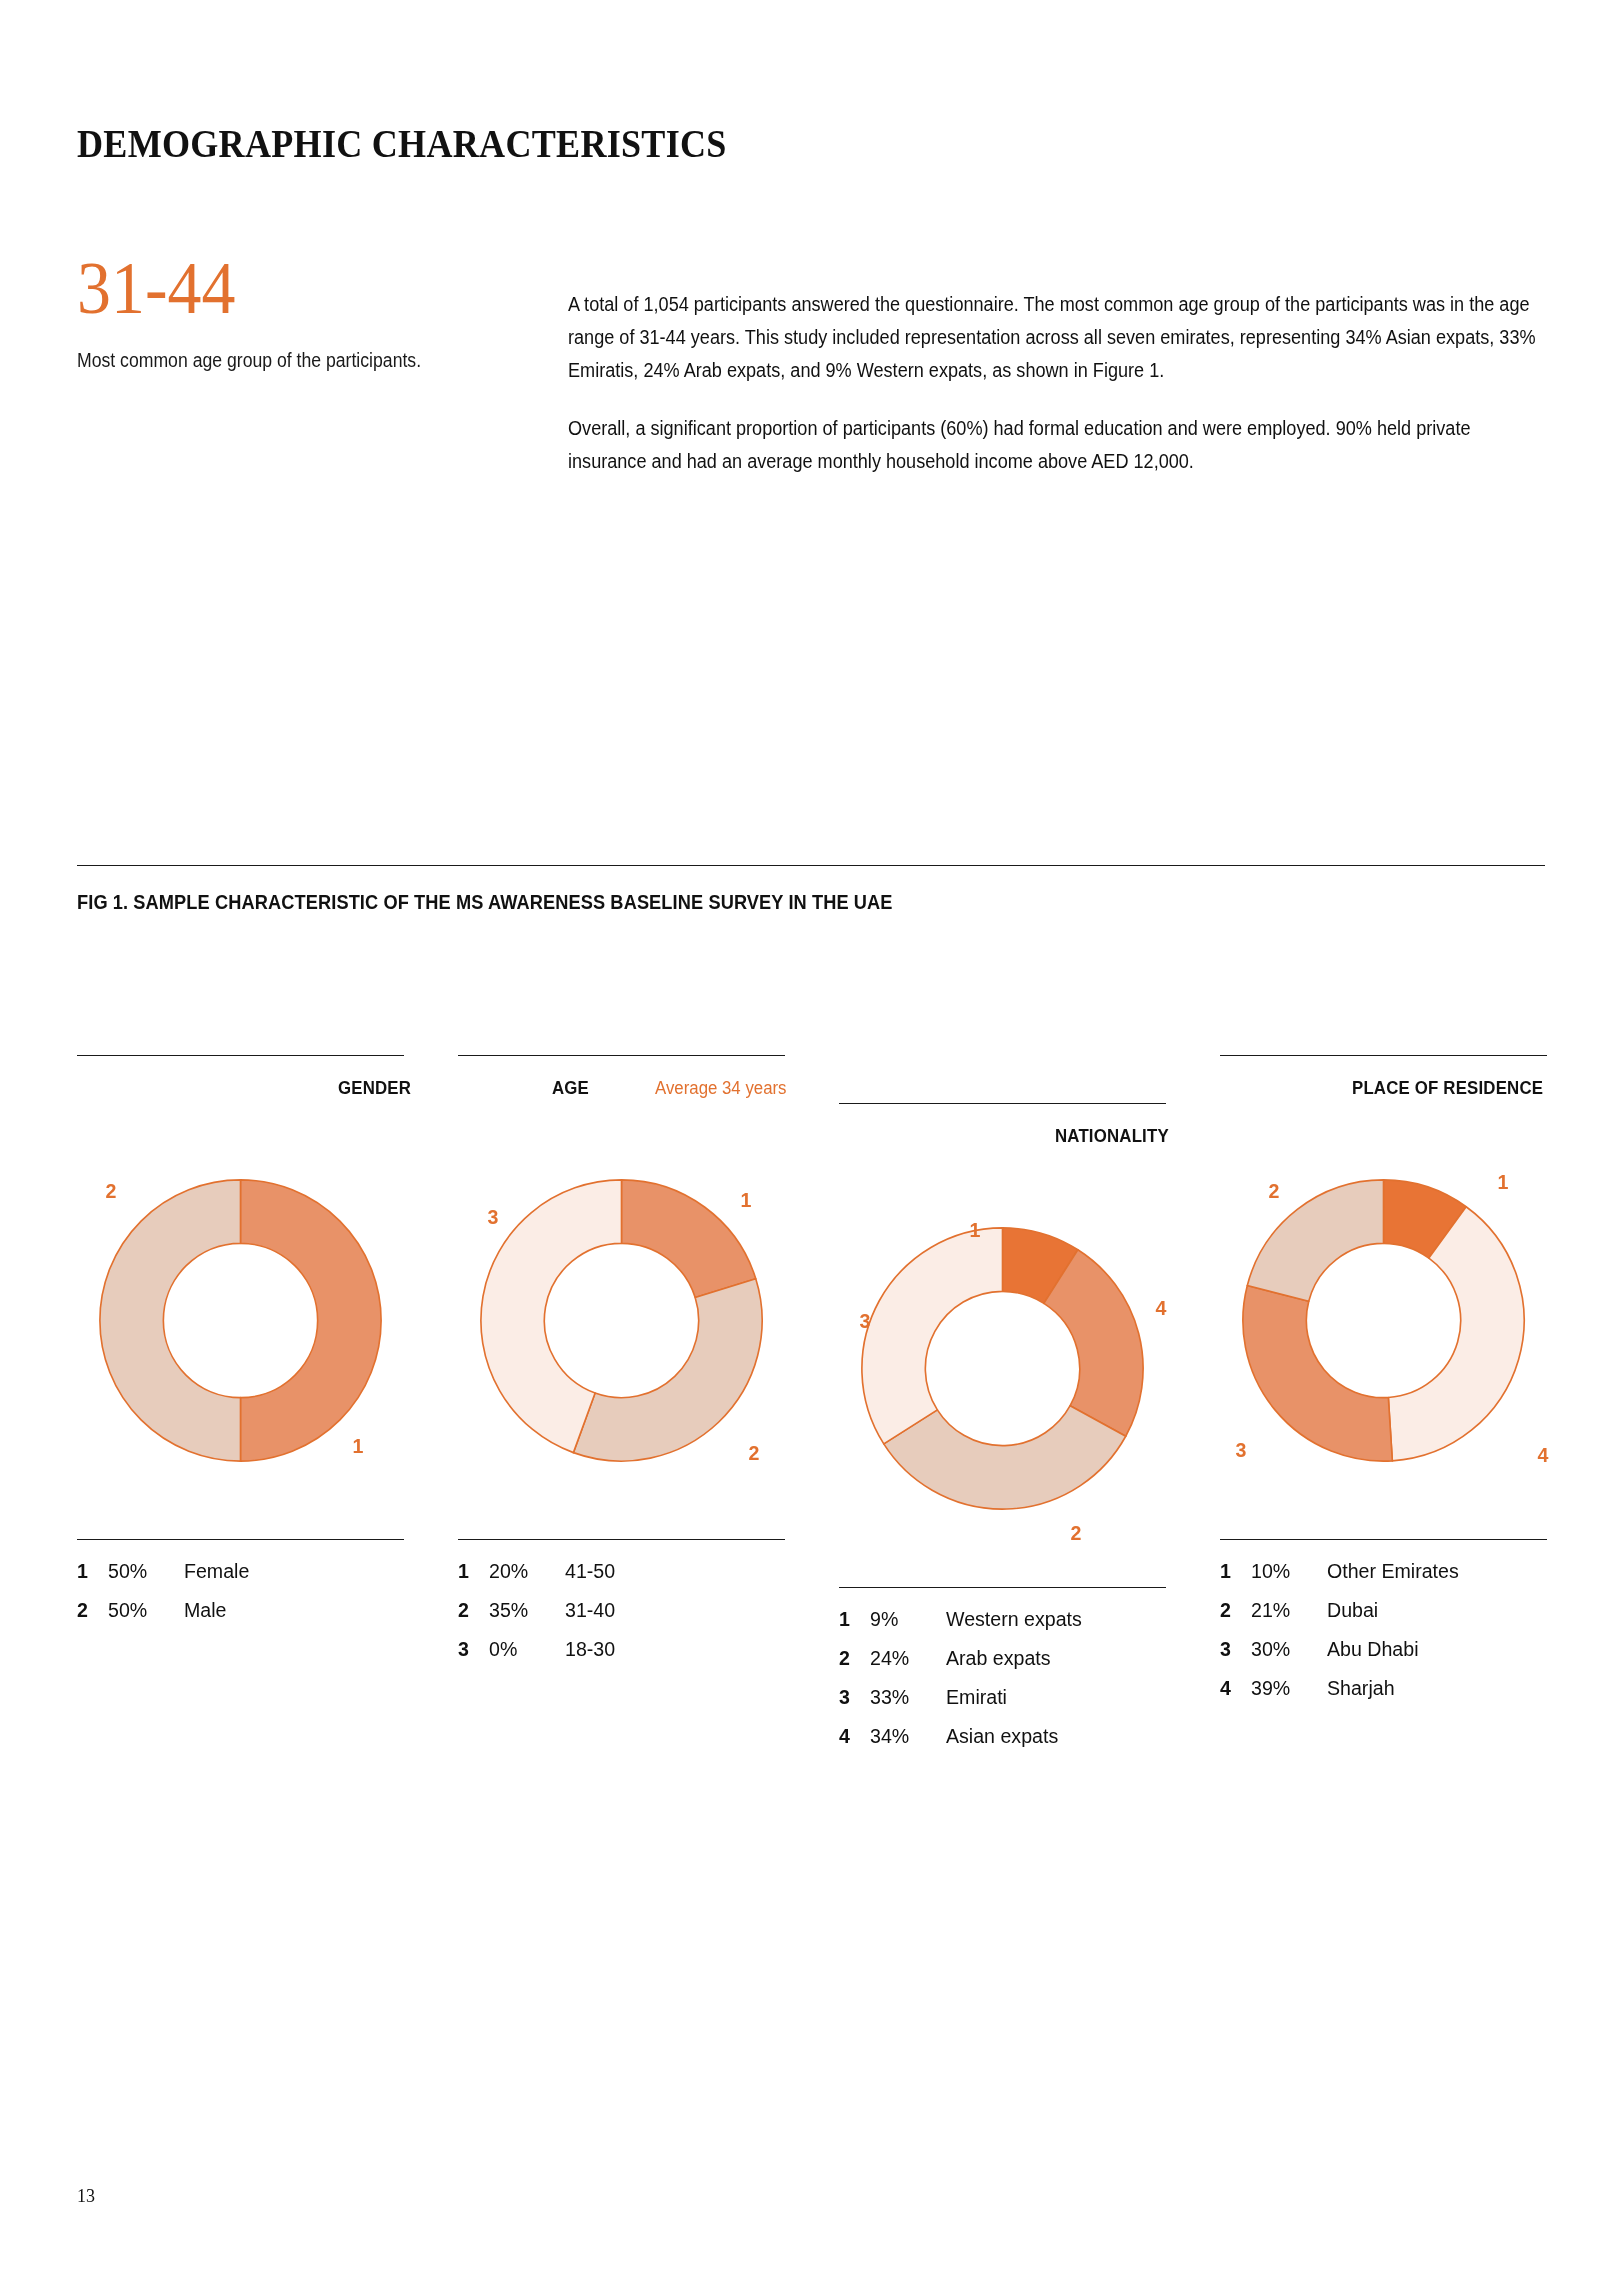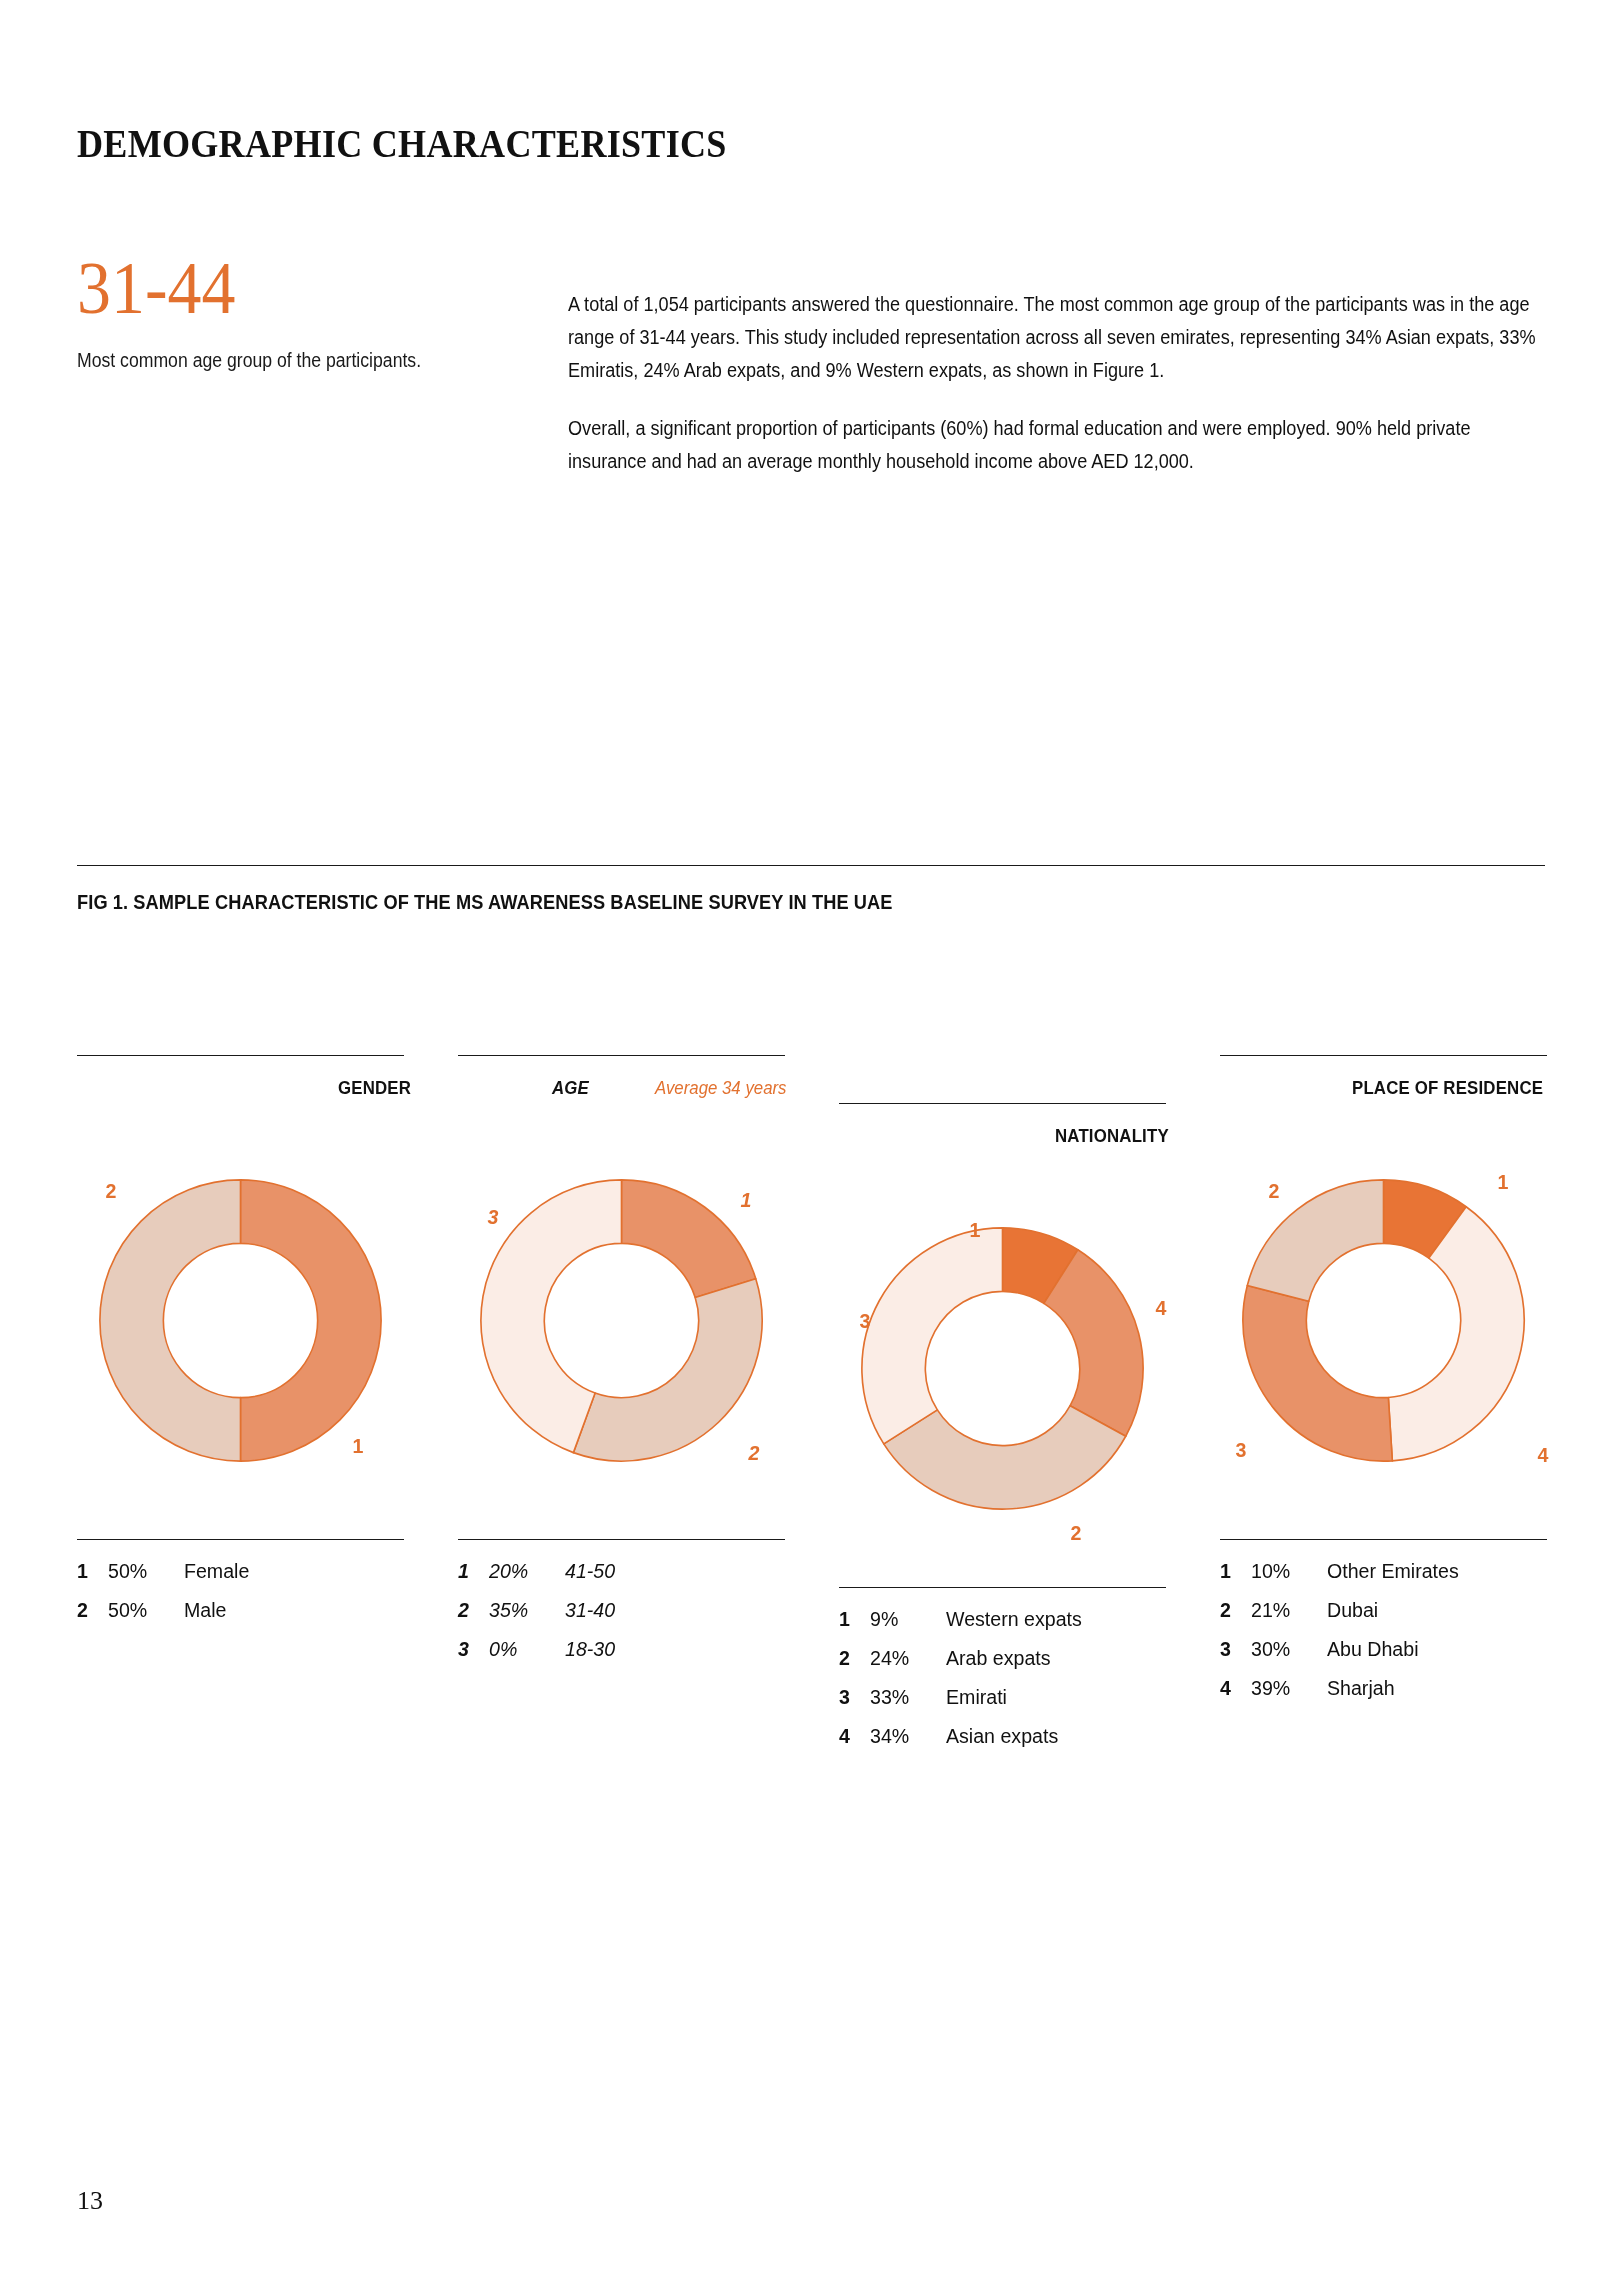--- a/index.html
+++ b/index.html
@@ -54,21 +54,21 @@
     letter-spacing:0.1px;
     transform:scaleX(0.93); transform-origin:left top;
   }
 
   
   .panels{ position:absolute; left:77px; top:1055px; width:1468px; }
   .panel{
     position:absolute; top:0; width:340px;
   }
   .panel-p0{ left:0px; }
-  .panel-p1{ left:381px;font-style:italic; }
+  .panel-p1{ left:381px; }
   .panel-p2{ left:762px;margin-top:48px; }
   .panel-p3{ left:1143px; }
 
   .panel-rule{ width:327px; height:0; border-top:1.3px solid #1a1a1a; }
   .panel-head{
     margin-top:21px; height:29px;
     display:flex; align-items:baseline; white-space:nowrap;justify-content:flex-end;
   }
   .panel-title{
     font-size:18.3px; font-weight:bold; color:#111111; letter-spacing:0.2px;
@@ -100,21 +100,21 @@
   }
   .legend-row:last-child{ margin-bottom:0; }
   .lg-idx{ width:31px; font-weight:bold; }
   .lg-pct{ width:76px; }
   .lg-lbl{ }
 
   
   .page-number{
     position:absolute; left:77px; top:2186px;
     font-family:"Liberation Serif", serif;
-    font-size:26px; color:#111111;
+    font-size:18px; color:#111111;
   }
 </style>
 </head>
 <body>
 
 <div class="page">
 
   <h1 class="page-title">DEMOGRAPHIC CHARACTERISTICS</h1>
 
   <div class="stat-block">

